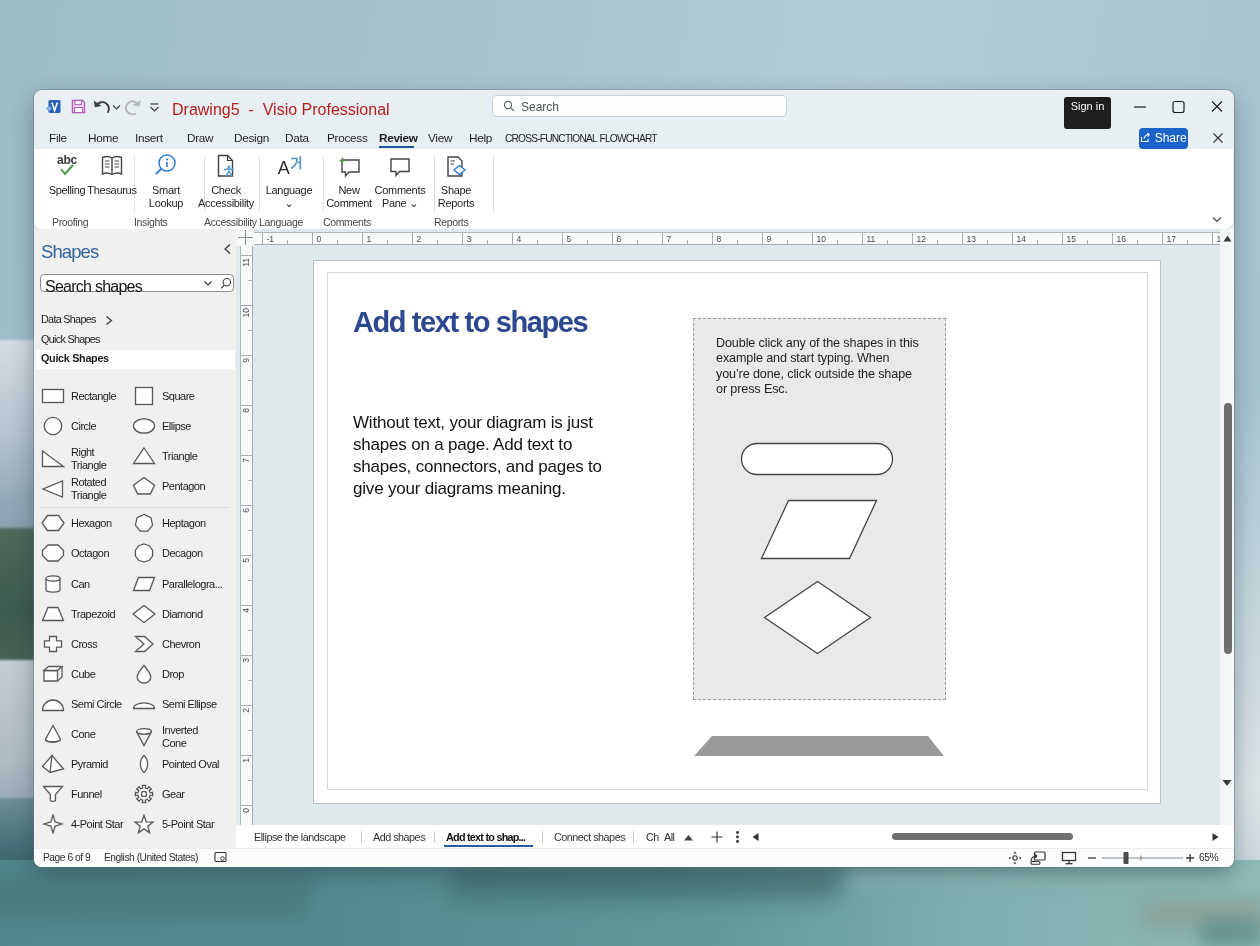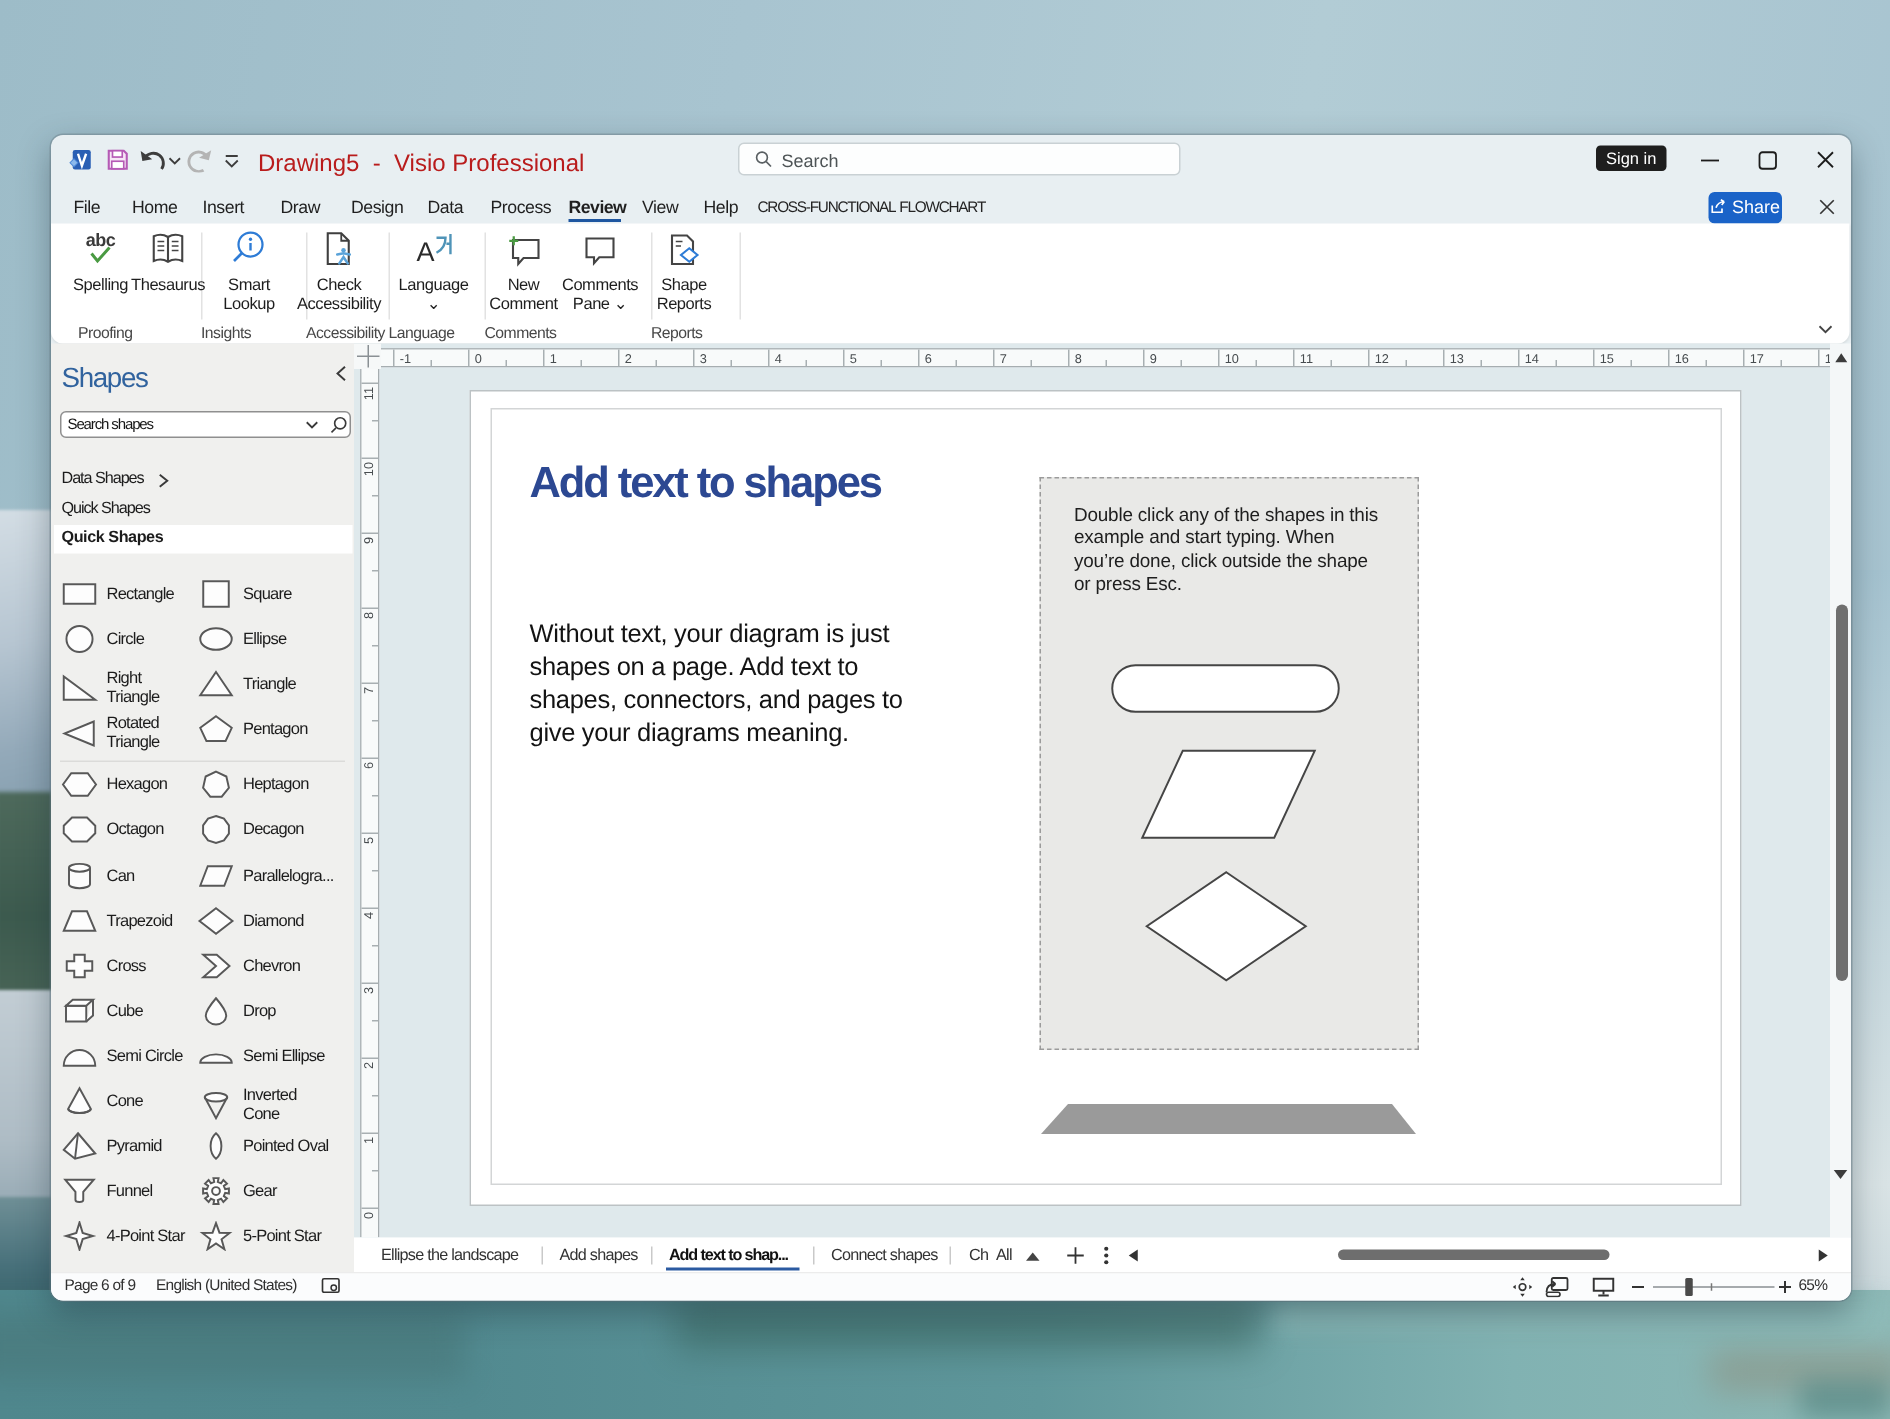--- a/index.html
+++ b/index.html
@@ -13,21 +13,21 @@
 #mtn2{left:-3px;top:798px;width:40px;height:66px;background:linear-gradient(#6f8f96,#47707a 70%,#3d666e);filter:blur(1.2px)}
 #water{left:0;top:860px;width:1260px;height:86px;background:linear-gradient(90deg,#4f878d 0%,#528a90 25%,#5f979b 55%,#81b2b2 80%,#8db9b6 100%)}
 #waterdark{left:450px;top:866px;width:390px;height:34px;background:#39655f;filter:blur(12px);opacity:.6}
 #waterdark2{left:-20px;top:875px;width:330px;height:45px;background:#49797c;filter:blur(10px);opacity:.7}
 #shore{left:1140px;top:900px;width:130px;height:28px;background:#8d8470;filter:blur(11px);opacity:.45}
 
 #win{left:34px;top:90px;width:1200px;height:777px;background:#e8eff2;border-radius:8px;box-shadow:0 8px 22px rgba(25,45,55,.38),0 0 0 1px rgba(115,135,145,.5)}
 
 .tbtxt{font-size:16px;color:#b91c1c}
 #search{left:492px;top:95px;width:295px;height:22px;background:#fdfefe;border:1px solid #c9d1d4;border-radius:4px;box-sizing:border-box}
-#signin{left:1064px;top:97px;width:47px;height:17px;background:#1e1e1e;border-radius:3px;color:#fff;font-size:11px;line-height:19px;text-align:center}
+#signin{left:1064px;top:97px;width:47px;height:32px;background:#1e1e1e;border-radius:3px;color:#fff;font-size:11px;line-height:19px;text-align:center}
 
 .menu{font-size:11.8px;color:#1f1f1f;letter-spacing:-.3px}
 #share{left:1139px;top:128px;width:49px;height:21px;background:#1a63c8;border-radius:4px;color:#fff;font-size:12px;line-height:21px;text-align:center}
 
 #ribbon{left:34px;top:149px;width:1199px;height:80px;background:#fff;border-radius:0 0 8px 8px;box-shadow:0 1px 2px rgba(0,0,0,.08)}
 .rsep{width:1px;background:#e2e2e2;top:155px;height:58px}
 .rlab{font-size:10.5px;color:#484848;top:216px;letter-spacing:-.35px}
 .rbtn{text-align:center;font-size:11px;color:#1e1e1e;line-height:12.6px;letter-spacing:-.3px}
 .rbtn svg{display:block;margin:0 auto 3px}
 
@@ -198,21 +198,21 @@
       <path d="M8.5 8 L13 8 M8.5 11 L12 11" stroke="#444" stroke-width="1.1"></path>
       <path d="M17.5 12.5 L23 17 L17.5 21.5 L12 17 Z" fill="#fff" stroke="#2e7cd6" stroke-width="1.4"></path>
     </svg>Shape<br>Reports</div>
 
 <div class="abs" id="panel"></div>
 <div class="abs" id="ptitle">Shapes</div>
 <svg class="abs" style="left:223px;top:243px" width="9" height="12" viewBox="0 0 9 12">
     <path d="M7 1.5 L2 6 L7 10.5" fill="none" stroke="#3a3a3a" stroke-width="1.3"></path>
   </svg>
 <div class="abs" id="psearch"></div>
-<div class="abs" style="left:45px;top:278px;font-size:10px;color:#161616;letter-spacing:-.75px">Search shapes</div>
+<div class="abs" style="left:45px;top:278px;font-size:16px;color:#161616;letter-spacing:-.75px">Search shapes</div>
 <svg class="abs" style="left:203px;top:280px" width="10" height="7" viewBox="0 0 10 7">
     <path d="M1.5 1.5 L5 5 L8.5 1.5" fill="none" stroke="#3a3a3a" stroke-width="1.2"></path>
   </svg>
 <svg class="abs" style="left:220px;top:277px" width="12" height="12" viewBox="0 0 12 12">
     <circle cx="6.8" cy="5.2" r="3.7" fill="none" stroke="#3a3a3a" stroke-width="1.1"></circle>
     <line x1="4" y1="8.3" x2="1" y2="11.3" stroke="#3a3a3a" stroke-width="1.1"></line>
   </svg>
 <div class="abs plink" style="left:41px;top:313px">Data Shapes</div>
 <svg class="abs" style="left:104px;top:315px" width="10" height="11" viewBox="0 0 10 11">
     <path d="M2.5 1.5 L7.5 5.5 L2.5 9.5" fill="none" stroke="#3a3a3a" stroke-width="1.3"></path>

